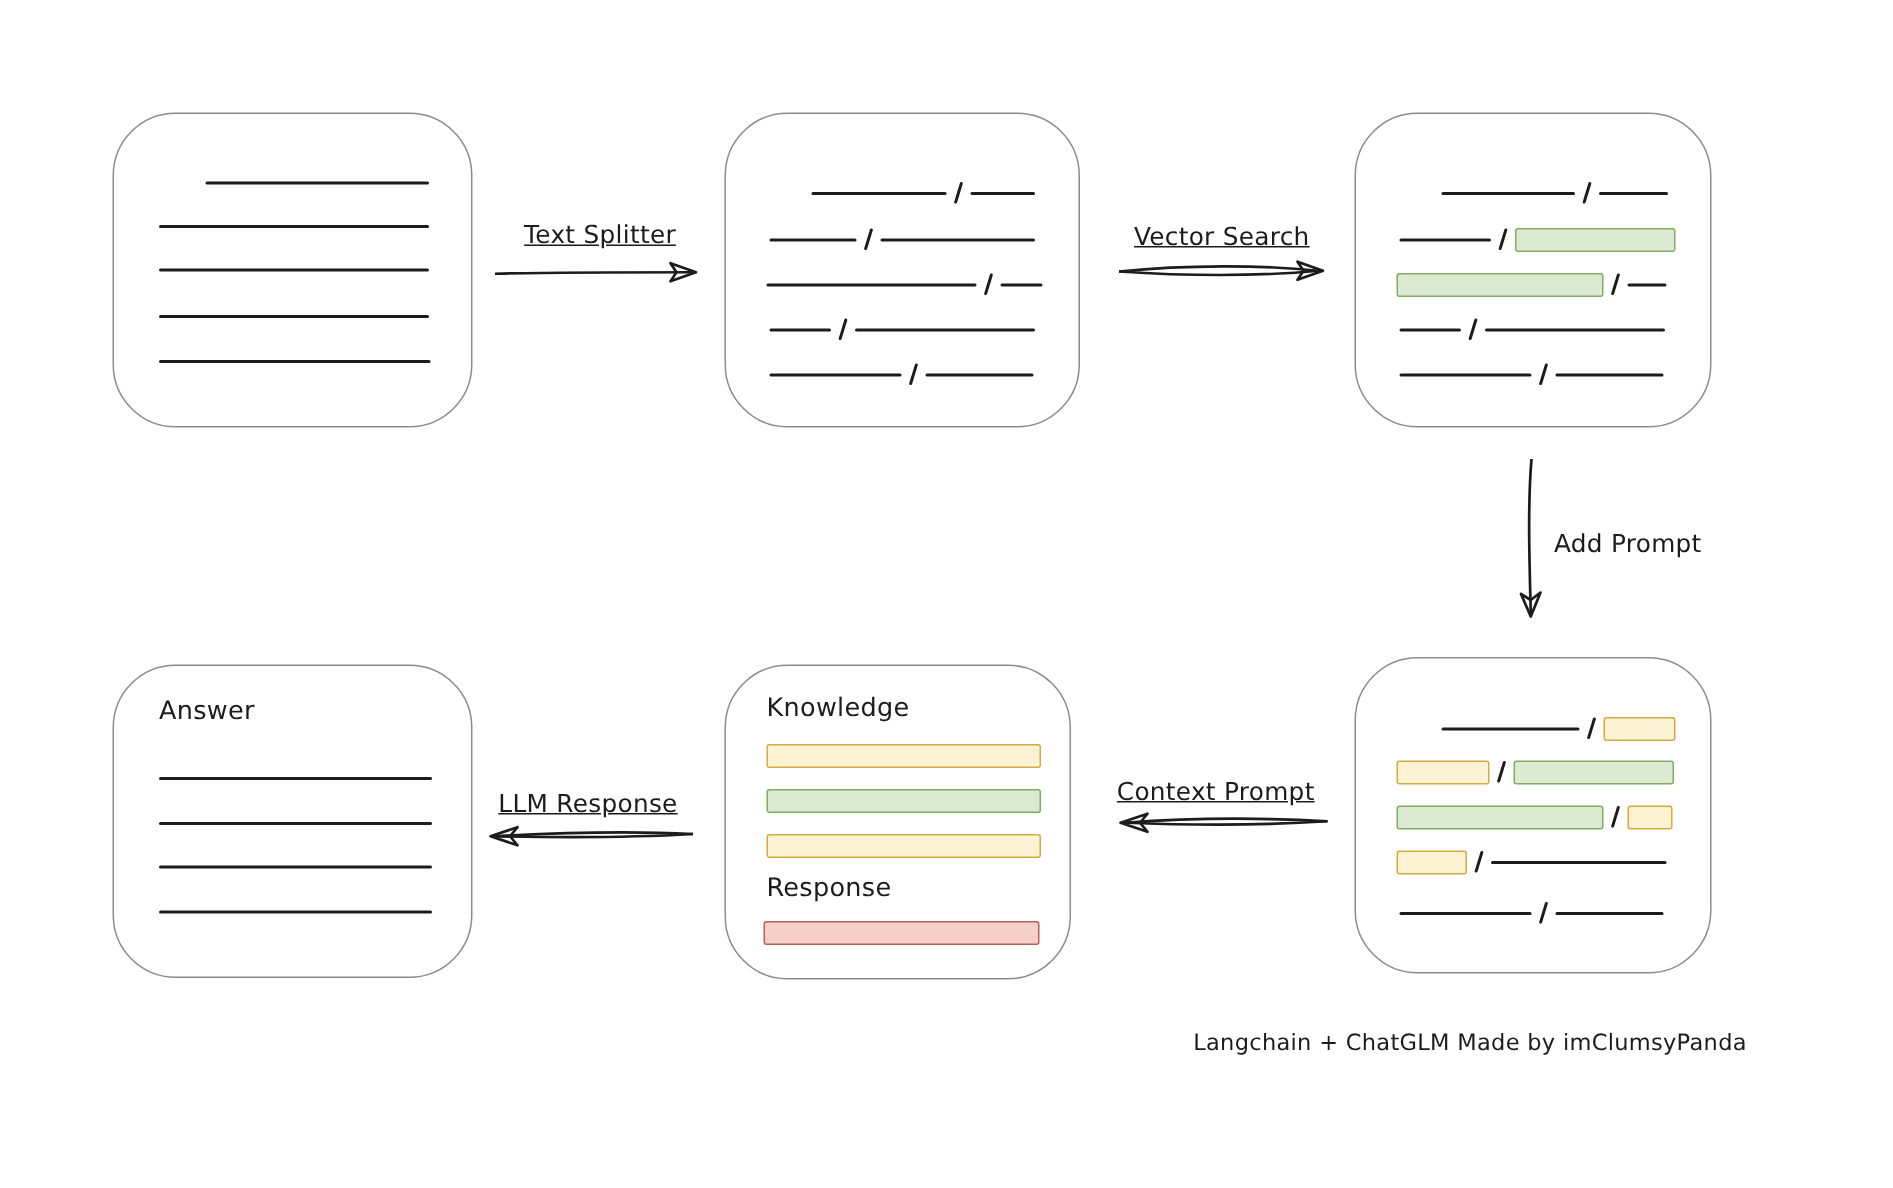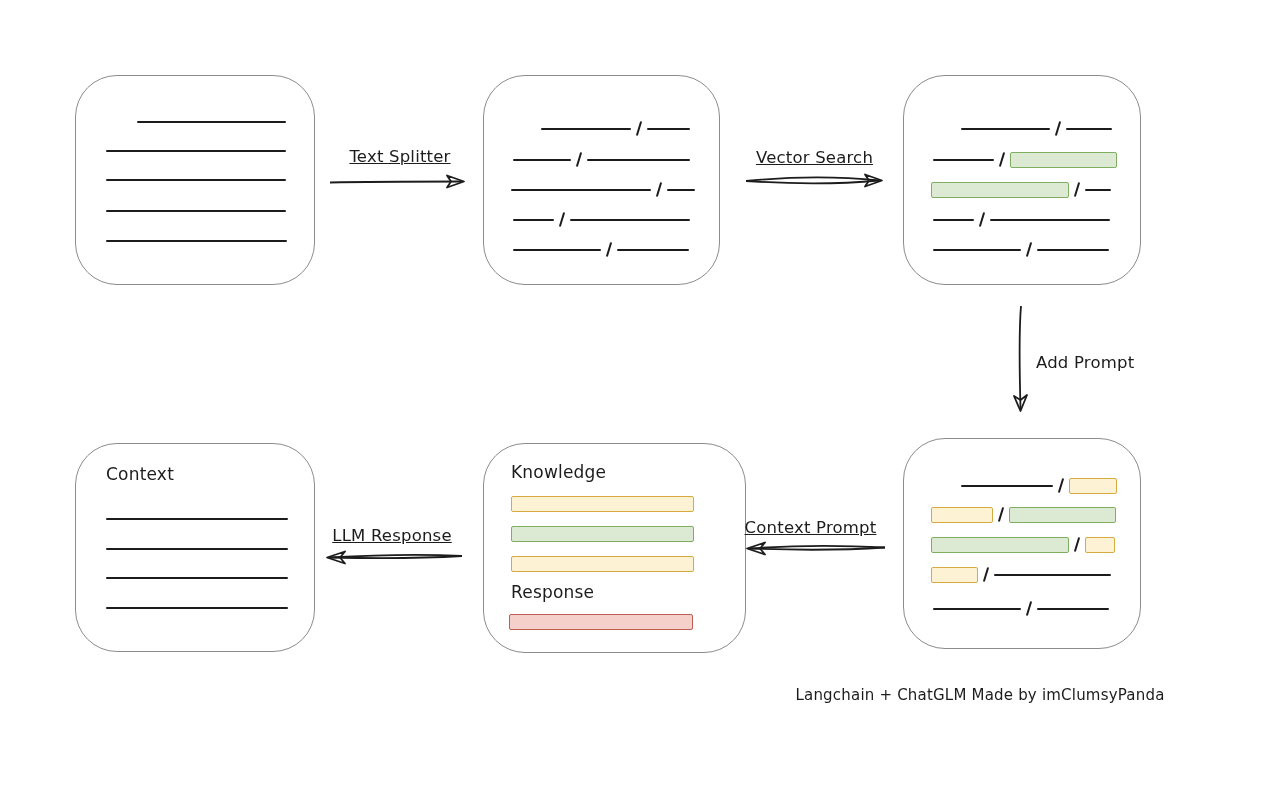--- a/index.html
+++ b/index.html
@@ -128,31 +128,31 @@
       <div class="slash"></div>
       <div class="seg" style="width:117px"></div>
     </div>
     <div class="row" style="left:29px;top:161px">
       <div class="seg" style="width:88px"></div>
       <div class="slash"></div>
       <div class="seg" style="width:72px"></div>
     </div>
   </div>
 
-  <div class="node" style="left:483px;top:443px;width:263px;height:210px">
+  <div class="node" style="left:483px;top:443px;width:231px;height:210px">
     <div class="inner-lbl" style="left:27px;top:18px">Knowledge</div>
     <div class="bar yellow" style="left:27px;top:52px;width:183px"></div>
     <div class="bar green" style="left:27px;top:82px;width:183px"></div>
     <div class="bar yellow" style="left:27px;top:112px;width:183px"></div>
     <div class="inner-lbl" style="left:27px;top:138px">Response</div>
     <div class="bar red" style="left:25px;top:170px;width:184px"></div>
   </div>
 
   <div class="node" style="left:75px;top:443px;width:240px;height:209px">
-    <div class="inner-lbl" style="left:30px;top:20px">Context</div>
+    <div class="inner-lbl" style="left:30px;top:20px">Answer</div>
     <div class="tline" style="left:30px;top:74px;width:182px"></div>
     <div class="tline" style="left:30px;top:104px;width:182px"></div>
     <div class="tline" style="left:30px;top:133px;width:182px"></div>
     <div class="tline" style="left:30px;top:163px;width:182px"></div>
   </div>
 
   <div class="lbl center" style="left:330px;top:147px;width:140px">Text Splitter</div>
   <svg class="arrow" style="left:330px;top:171px" width="140" height="22" viewBox="0 0 140 22">
     <path d="M0,11.5 C40,10.5 90,10.5 131,10.5"></path>
     <polyline points="117,4.5 134,10.5 117,16.5 121,10.5 117,4.5"></polyline>

